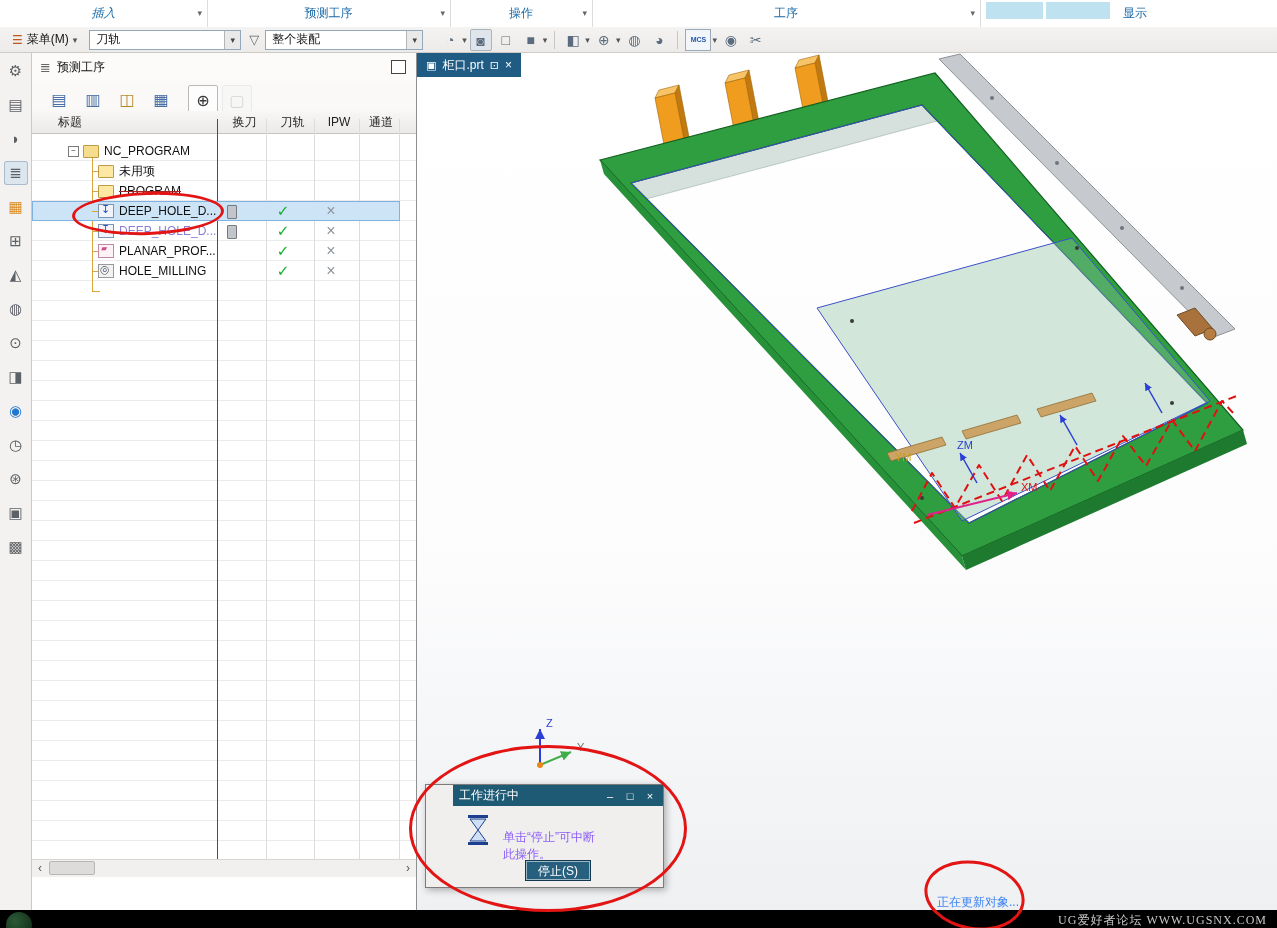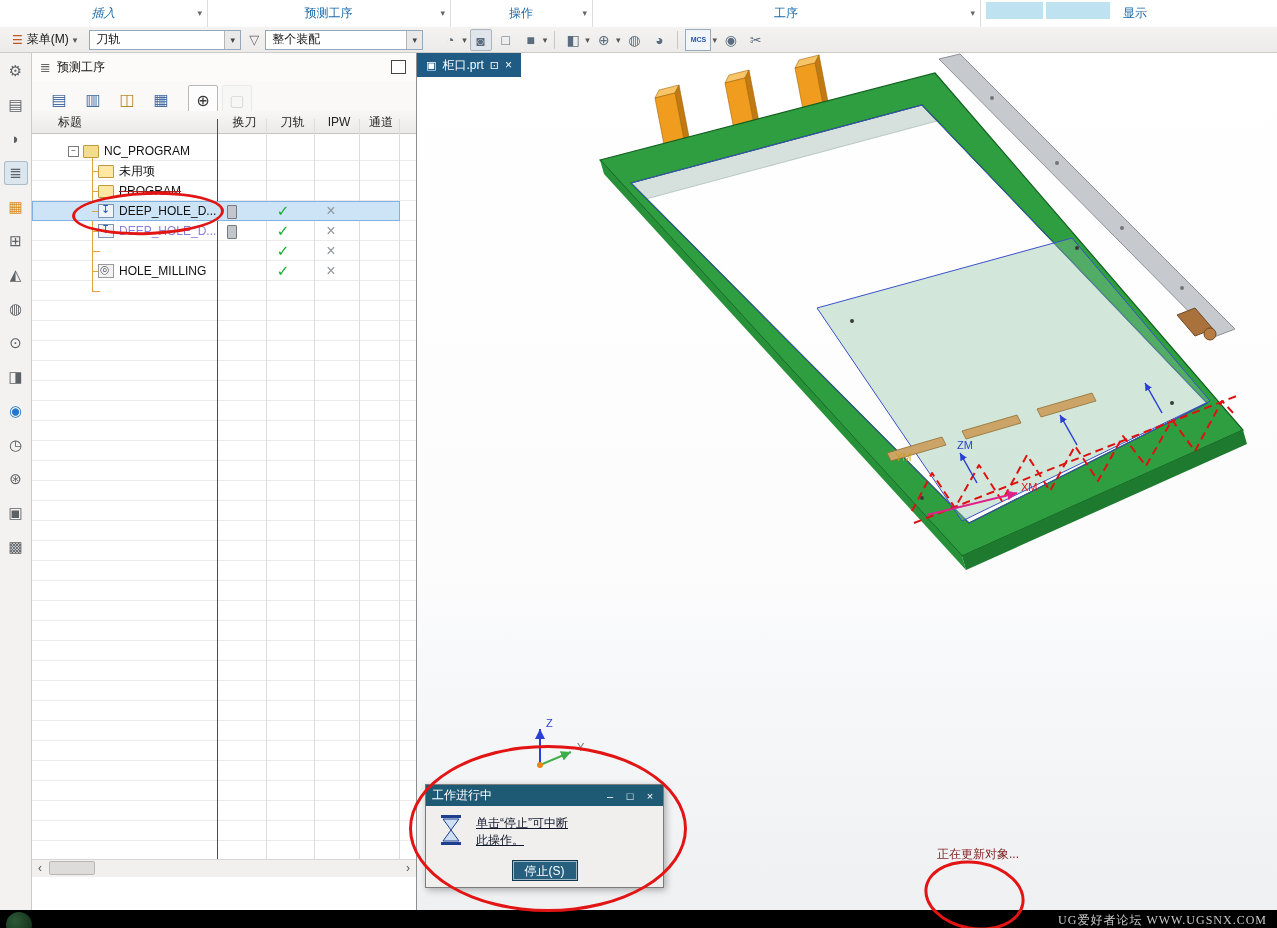--- a/index.html
+++ b/index.html
@@ -100,34 +100,34 @@
   
   .viewport{position:absolute;left:417px;top:53px;width:860px;height:857px;overflow:hidden;
             background:linear-gradient(180deg,#ffffff 0%,#fcfcfd 60%,#eef0f2 100%);}
   .model{position:absolute;left:0;top:0;}
   .doc-tab{position:absolute;left:0;top:0;height:24px;background:#1f5b83;color:#fff;display:flex;
            align-items:center;gap:6px;padding:0 9px;}
   .tab-icon{font-size:11px;} .tab-mod{font-size:11px;} .tab-close{font-size:12px;}
 
   
   .dialog{position:absolute;left:425px;top:784px;width:239px;height:104px;border:1px solid #7b7b7b;
-          background:#f0efee;box-shadow:2px 2px 7px rgba(0,0,0,.3);z-index:40;box-sizing:border-box;}
+          background:#f0efee;box-shadow:2px 2px 7px rgba(0,0,0,.3);z-index:40;box-sizing:border-box;padding-left:27px;}
   .dlg-title{height:21px;background:#1f5a75;color:#fff;display:flex;align-items:center;
              justify-content:space-between;padding:0 6px;}
   .dlg-btns{display:flex;gap:6px;font-size:11px;}
   .dlg-btn{width:14px;text-align:center;}
   .dlg-body{position:relative;height:81px;}
   .hourglass{position:absolute;left:14px;top:9px;}
-  .dlg-msg{position:absolute;left:50px;top:9px;line-height:17px;color:#0f172a;text-decoration:underline;}
+  .dlg-msg{position:absolute;left:50px;top:23px;line-height:17px;color:#8b5cf6;}
   .stop-btn{position:absolute;left:50%;transform:translateX(-50%);top:54px;width:66px;height:21px;
             background:#27607e;color:#fff;border:1px solid #10384e;text-align:center;line-height:21px;
             box-shadow:inset 0 0 0 1px rgba(255,255,255,.55);box-sizing:border-box;}
 
   
-  .status-text{position:absolute;left:937px;top:846px;color:#7f1d1d;z-index:45;}
+  .status-text{position:absolute;left:937px;top:894px;color:#3b82f6;z-index:45;}
   .red-ellipse{position:absolute;border:3px solid #e21414;border-radius:50%;z-index:60;}
   .e1{left:72px;top:192px;width:146px;height:37px;transform:rotate(-2deg);}
   .e2{left:409px;top:745px;width:272px;height:161px;}
   .e3{left:924px;top:861px;width:95px;height:63px;transform:rotate(10deg);}
   .bottombar{position:absolute;left:0;top:910px;width:1277px;height:18px;background:#000;z-index:55;overflow:hidden;}
   .watermark{position:absolute;right:10px;top:2px;color:#c9c9c9;font-family:"Liberation Serif","DejaVu Serif",serif;
              font-size:12px;letter-spacing:1px;}
   .logo-dot{position:absolute;left:6px;top:2px;width:26px;height:26px;border-radius:50%;
             background:radial-gradient(circle at 35% 35%,#2c5a36,#0d2414);}
   svg text{font-family:"Liberation Sans","DejaVu Sans",sans-serif;}
@@ -281,20 +281,24 @@
             <div class="cell-title lv1">
               <span class="tree-icon op-drill"></span>
               <span class="row-label alt">DEEP_HOLE_D...</span>
             </div>
             <span class="mark tool"></span>
             <span class="mark check">✓</span>
             <span class="mark ipw">×</span>
           </div>
           <div class="tree-row" style="top: 100px;">
             <span class="stub"></span>
+            <div class="cell-title lv1">
+              <span class="tree-icon op-planar"></span>
+              <span class="row-label">PLANAR_PROF...</span>
+            </div>
             <span class="mark check">✓</span>
             <span class="mark ipw">×</span>
           </div>
           <div class="tree-row" style="top: 120px;">
             <span class="stub"></span>
             <div class="cell-title lv1">
               <span class="tree-icon op-hole"></span>
               <span class="row-label">HOLE_MILLING</span>
             </div>
             <span class="mark check">✓</span>

